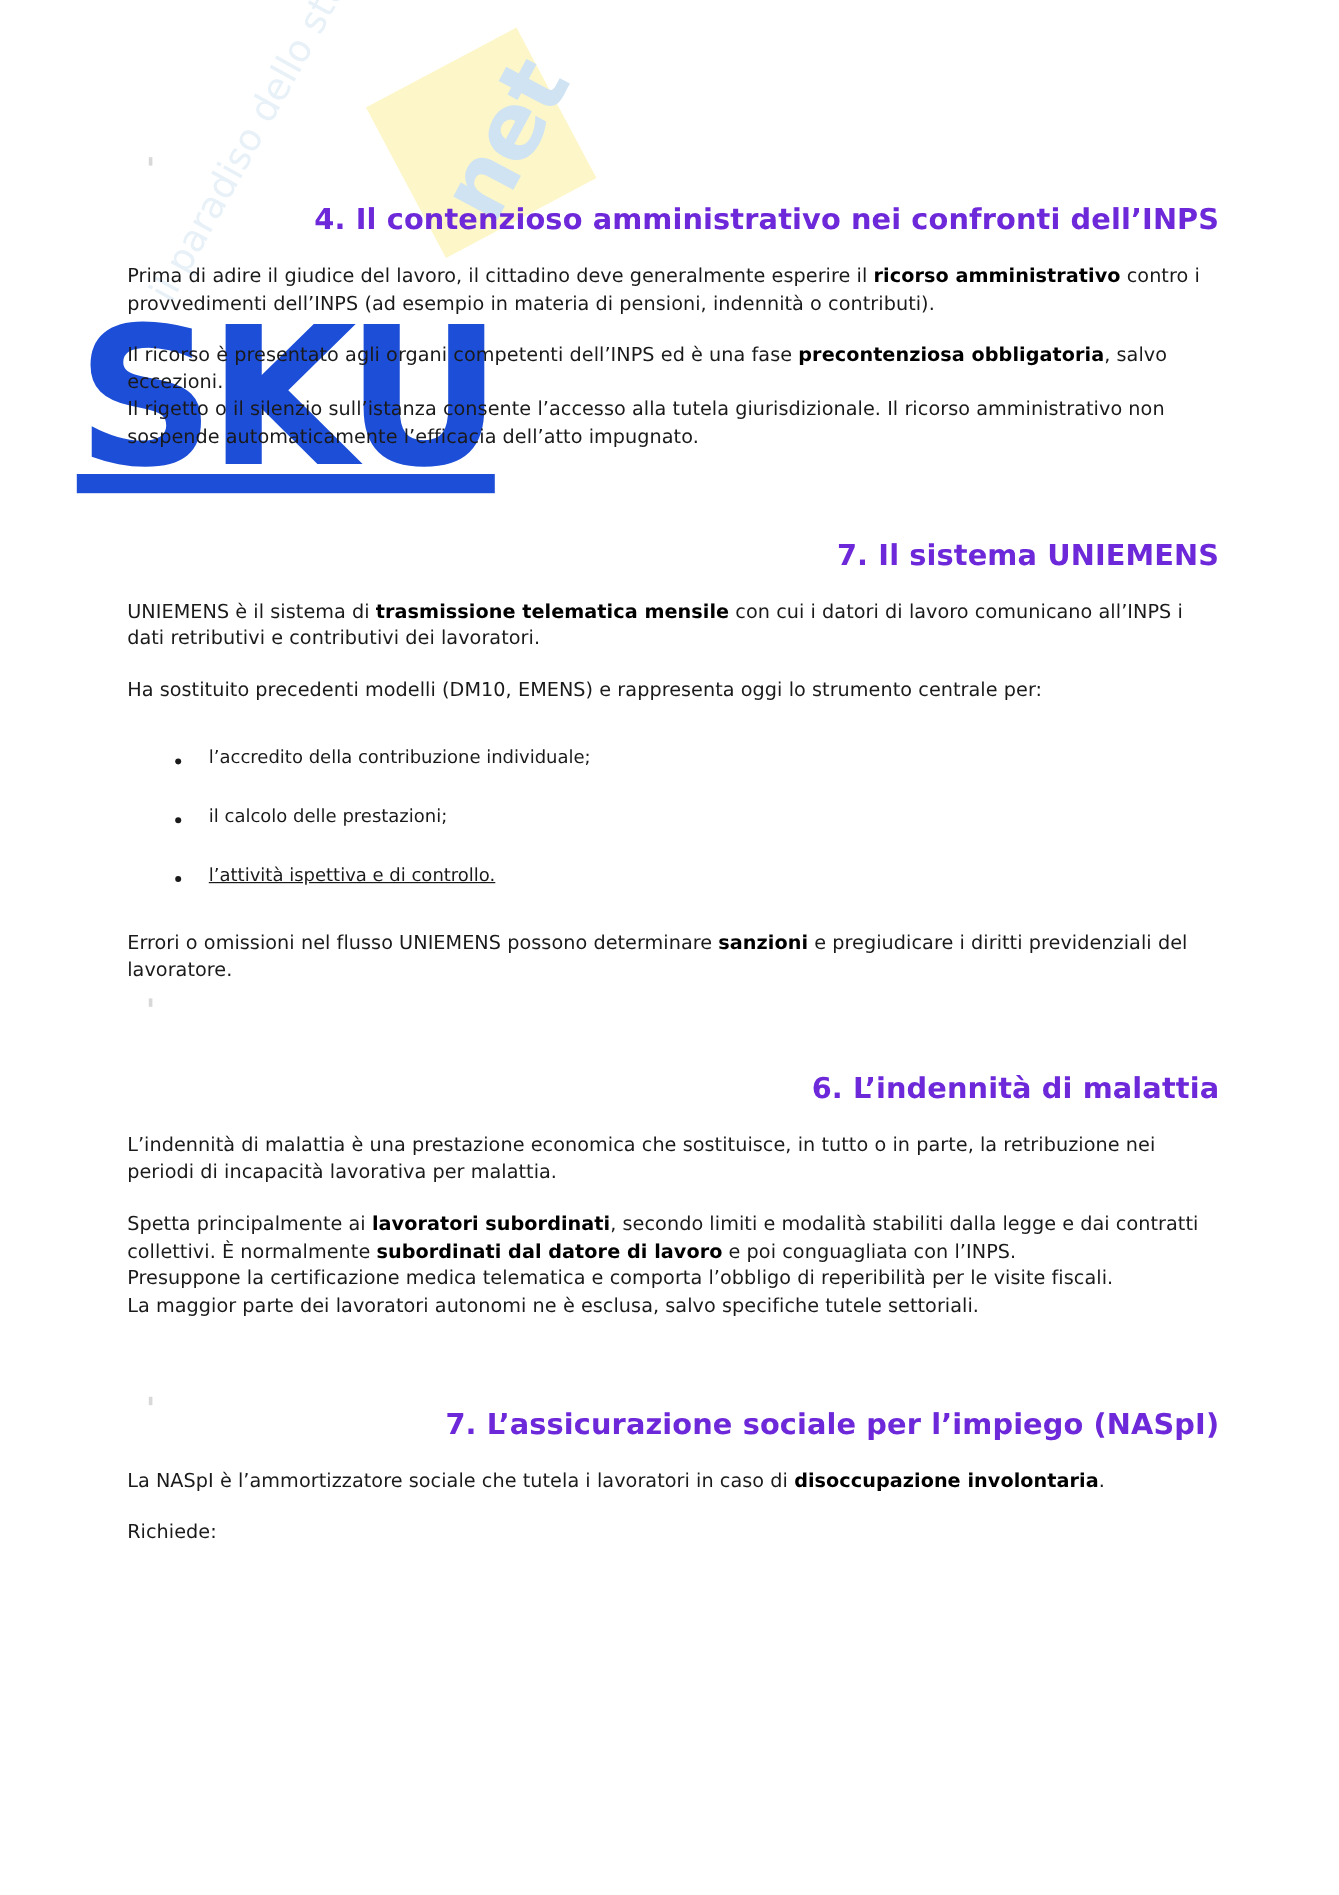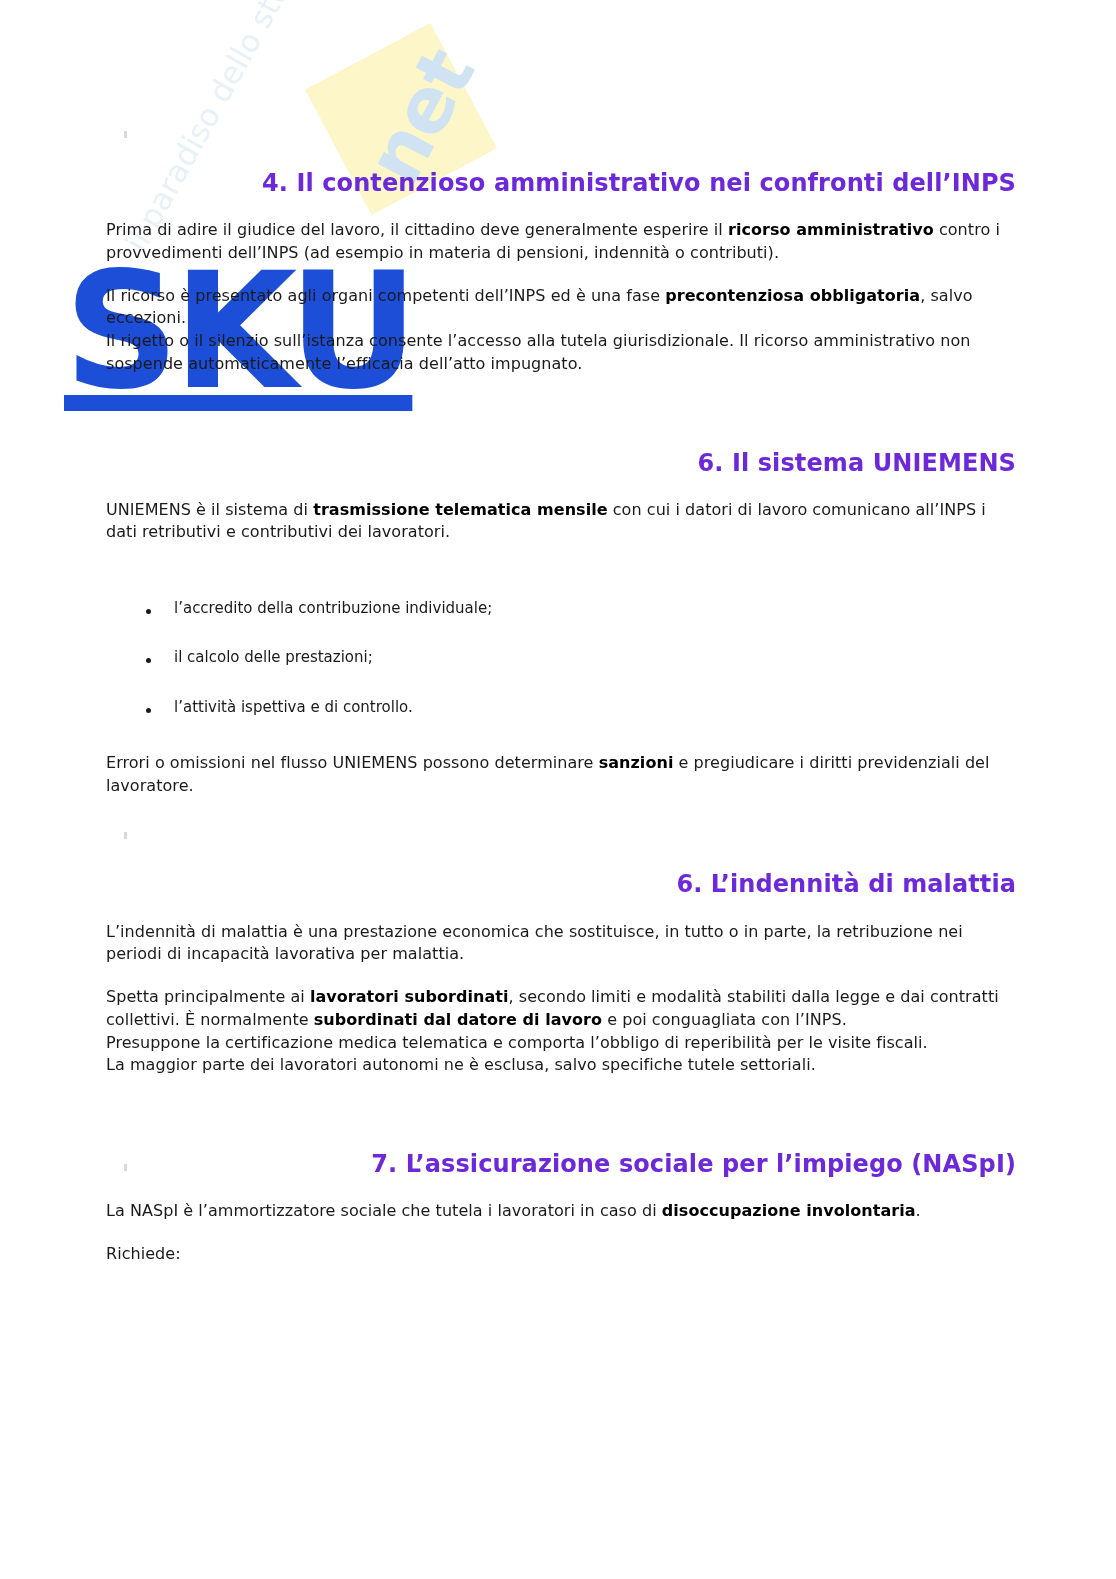--- a/index.html
+++ b/index.html
@@ -105,21 +105,21 @@
     padding: 0;
   }
   ul.bullets li {
     font-size: 15px;
     color: #1a1a1a;
     line-height: 1.42;
     position: relative;
     padding-left: 68px;
     margin-bottom: 28px;
   }
-  ul.bullets li:last-child { margin-bottom: 0; }
+  ul.bullets li:last-child { margin-bottom: 0; text-decoration: underline; }
   ul.bullets li .bullet-dot {
     position: absolute;
     left: 40px;
     top: 11px;
     width: 5px;
     height: 5px;
     background: #1a1a1a;
     border-radius: 50%;
   }
   .spacer-sm { height: 20px; }
@@ -159,24 +159,25 @@
       <div class="spacer-sm"></div>
       <p class="para"><span>Prima di adire il giudice del lavoro, il cittadino deve generalmente esperire il </span><b>ricorso amministrativo</b><span> contro i provvedimenti dell’INPS (ad esempio in materia di pensioni, indennità o contributi).</span></p>
       <div class="spacer-sm"></div>
       <p class="para"><span>Il ricorso è presentato agli organi competenti dell’INPS ed è una fase </span><b>precontenziosa obbligatoria</b><span>, salvo eccezioni.</span></p>
       <p class="para"><span>Il rigetto o il silenzio sull’istanza consente l’accesso alla tutela giurisdizionale. Il ricorso amministrativo non sospende automaticamente l’efficacia dell’atto impugnato.</span></p>
     </div>
 
     <div class="spacer-xl"></div>
 
     <div>
-      <h2 class="section-heading">6. Il sistema UNIEMENS</h2>
+      <h2 class="section-heading">7. Il sistema UNIEMENS</h2>
       <div class="spacer-sm"></div>
       <p class="para"><span>UNIEMENS è il sistema di </span><b>trasmissione telematica mensile</b><span> con cui i datori di lavoro comunicano all’INPS i dati retributivi e contributivi dei lavoratori.</span></p>
       <div class="spacer-sm"></div>
+      <p class="para"><span>Ha sostituito precedenti modelli (DM10, EMENS) e rappresenta oggi lo strumento centrale per:</span></p>
       <div class="spacer-md"></div>
       <ul class="bullets">
         <li><span class="bullet-dot"></span><span>l’accredito della contribuzione individuale;</span></li>
         <li><span class="bullet-dot"></span><span>il calcolo delle prestazioni;</span></li>
         <li><span class="bullet-dot"></span><span>l’attività ispettiva e di controllo.</span></li>
       </ul>
       <div class="spacer-md"></div>
       <p class="para"><span>Errori o omissioni nel flusso UNIEMENS possono determinare </span><b>sanzioni</b><span> e pregiudicare i diritti previdenziali del lavoratore.</span></p>
     </div>
 

